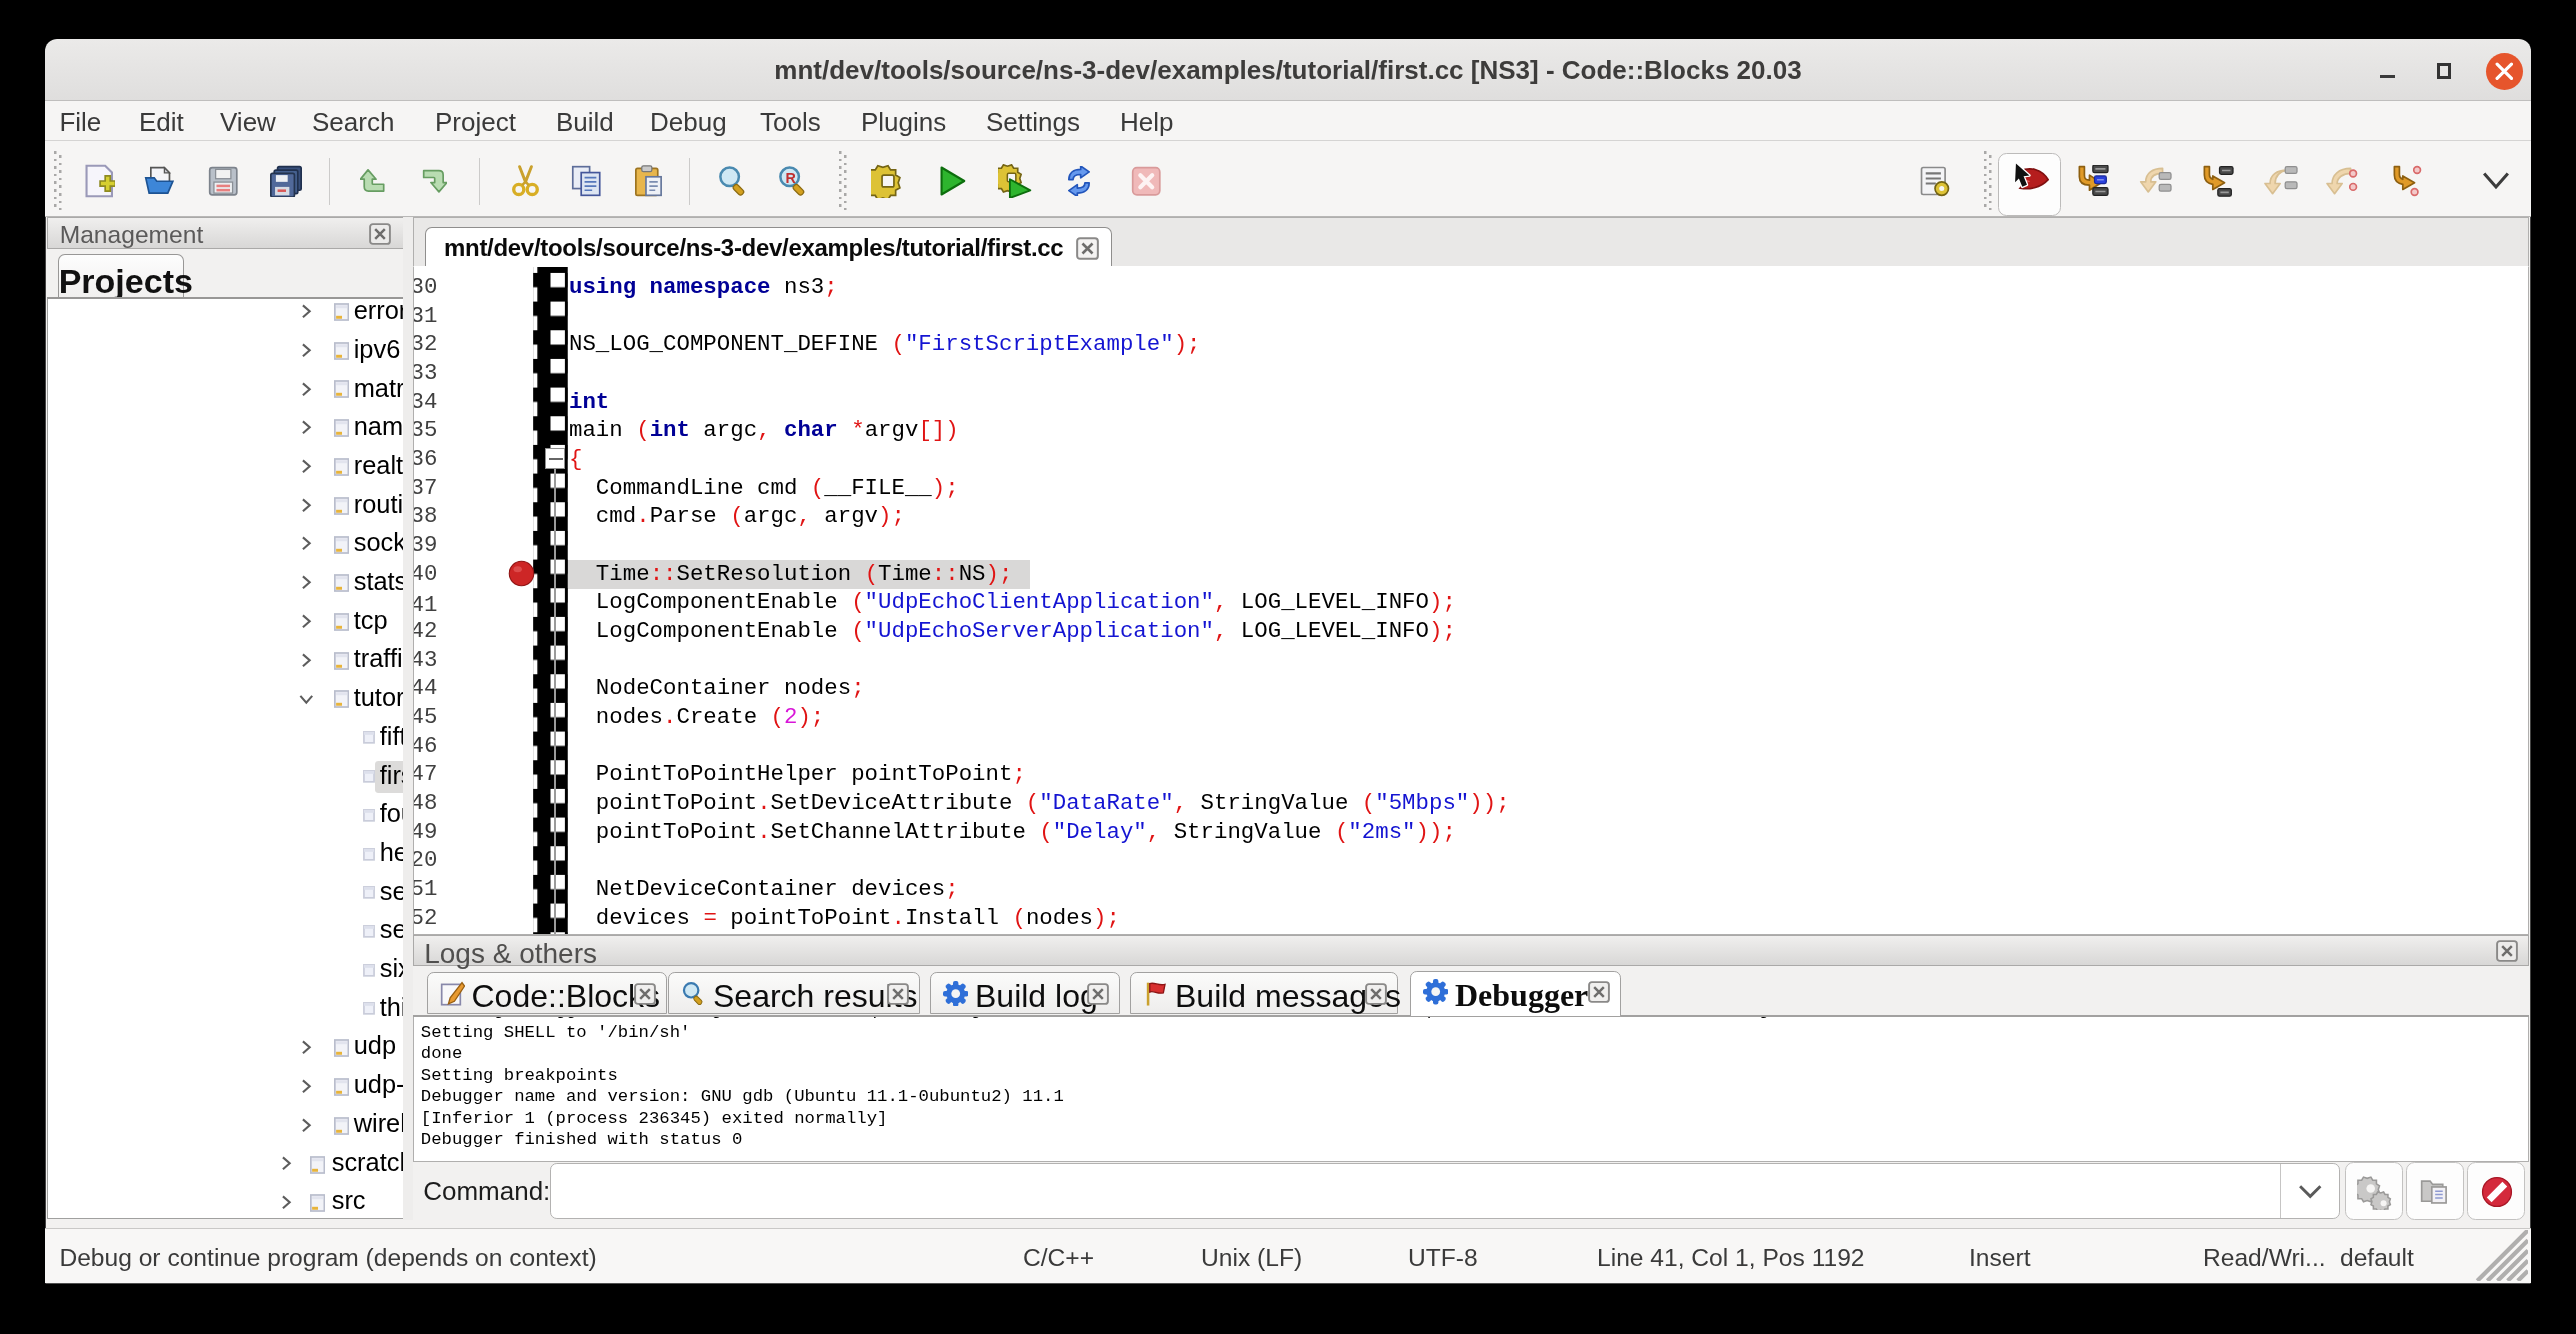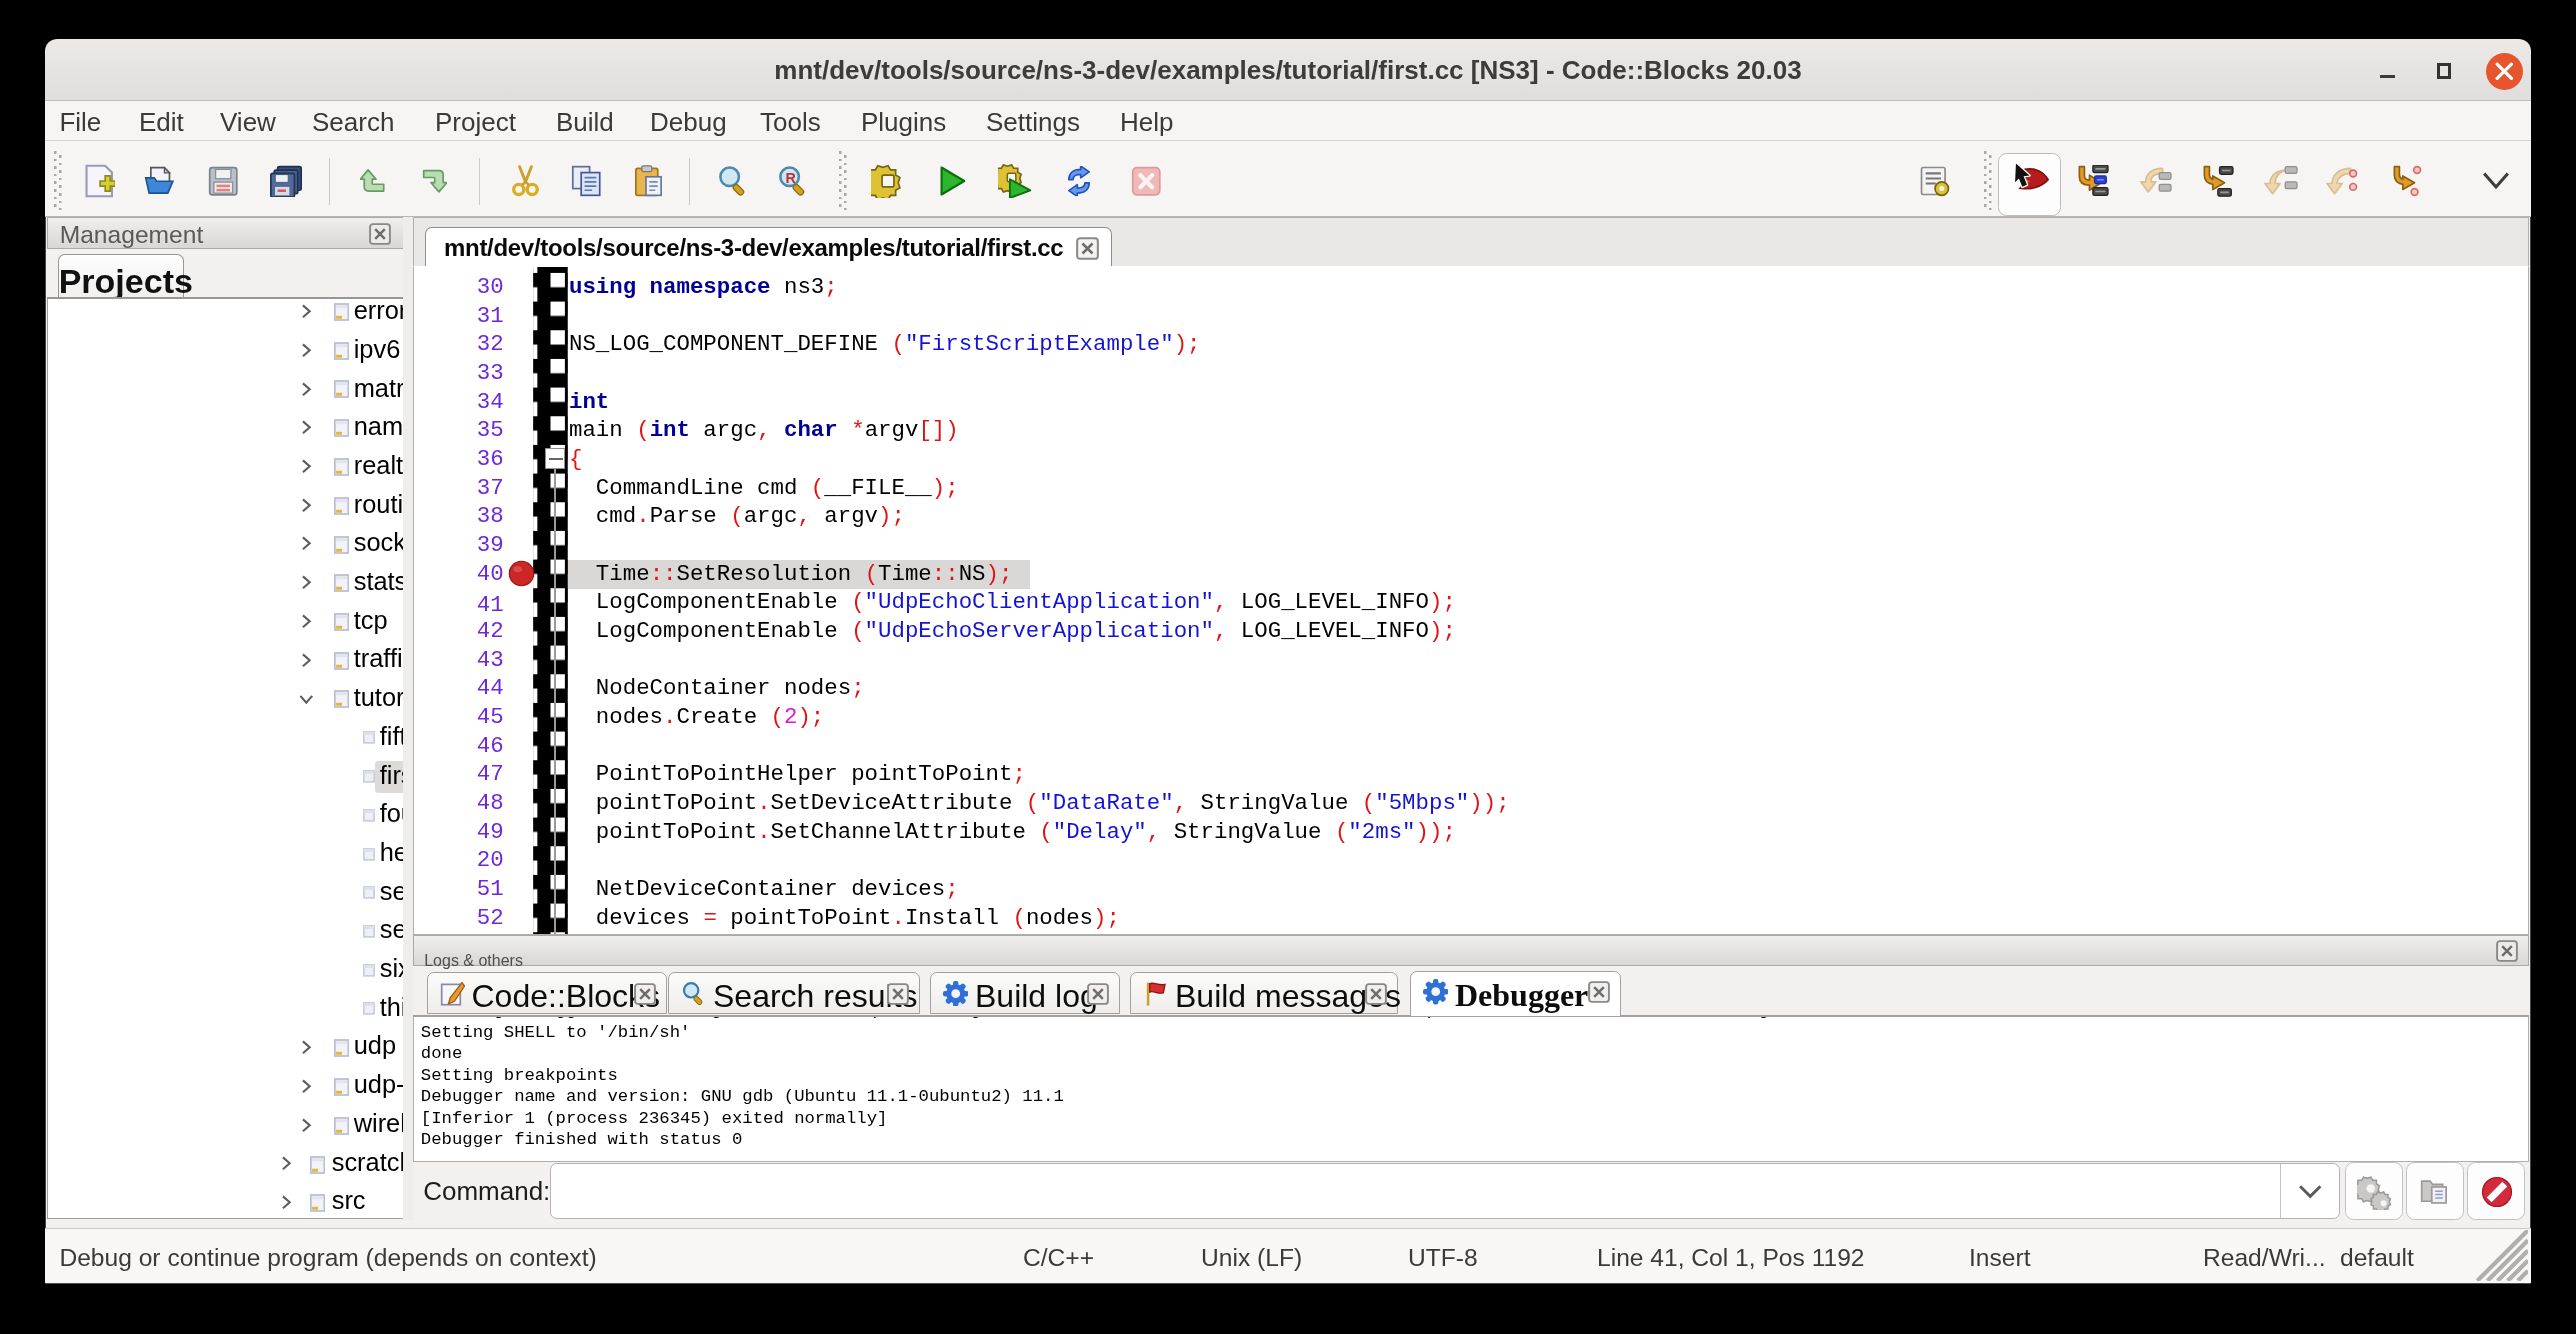--- a/index.html
+++ b/index.html
@@ -52,28 +52,28 @@
 
 .edwrap{position:absolute;left:368px;top:178px;width:2116px;height:718px;}
 .edtabbar{position:absolute;left:0;top:0;width:100%;height:49px;background:#e9e8e7;border:0.8px solid #b0afae;border-bottom:none;box-sizing:border-box;}
 .edtab{position:absolute;left:11px;top:8.5px;width:687px;height:41px;background:#fff;
   border:0.8px solid #8f8e8d;border-bottom:none;border-radius:6.8px 6.8px 0 0;box-sizing:border-box;padding-left:12px;}
 .edtab .t{position:absolute;left:18px;top:6.8px;font-size:24px;font-weight:bold;color:#0a0a0a;white-space:nowrap;letter-spacing:-0.3px;}
 .edcontent{position:absolute;left:0;top:49px;width:100%;height:669px;background:#fff;
   border:0.8px solid #b0afae;border-top:0.8px solid #fff;box-sizing:border-box;overflow:hidden;
   font-family:"Liberation Mono",monospace;font-size:22.4px;}
 .codeline{position:absolute;left:155px;height:29px;line-height:29px;white-space:pre;color:#000;}
-.lnum{position:absolute;width:93px;text-align:right;color:#6d28d9;height:29px;line-height:29px;left:-3.4px;}
+.lnum{position:absolute;width:93px;text-align:left;color:#404040;height:29px;line-height:29px;left:-3.4px;}
 .k{color:#000096;font-weight:bold}.s{color:#1414d2}.o{color:#e01414}.n{color:#d816d8}
 .hl40{position:absolute;left:152px;width:464px;height:29px;background:#d9d8d7;}
 
 .logs{position:absolute;left:368px;top:896px;width:2116px;height:287px;}
 .logs-head{position:absolute;left:0;top:0;width:100%;height:30.5px;
   background:linear-gradient(#f0efee,#d8d7d6);border:0.8px solid #aaa9a8;box-sizing:border-box;}
-.logs-head .t{position:absolute;left:10.2px;top:16px;font-size:16px;color:#504f4e;}
+.logs-head .t{position:absolute;left:10.2px;top:2px;font-size:28px;color:#504f4e;}
 .ltabs{position:absolute;left:0;top:30.5px;width:100%;height:51px;}
 .ltab{position:absolute;top:6.8px;height:42px;background:linear-gradient(#fbfbfa,#eeedec);
   border:0.8px solid #a2a1a0;border-radius:6.8px 6.8px 0 0;box-sizing:border-box;}
 .ltab.active{background:#fff;height:46px;top:5.1px;z-index:3;font-family:Liberation Serif, serif;}
 .ltab .t{position:absolute;top:5.1px;font-size:32px;color:#0d0d0d;white-space:nowrap;}
 .ltab.active .t{font-weight:bold;}
 .ltabline{position:absolute;left:0;top:80px;width:100%;height:1.7px;background:#a2a1a0;z-index:1;}
 .logtext{position:absolute;left:0;top:81px;width:100%;height:146px;background:#fff;
   border:0.8px solid #b0afae;box-sizing:border-box;overflow:hidden;
   font-family:"Liberation Mono",monospace;font-size:17.3px;}

